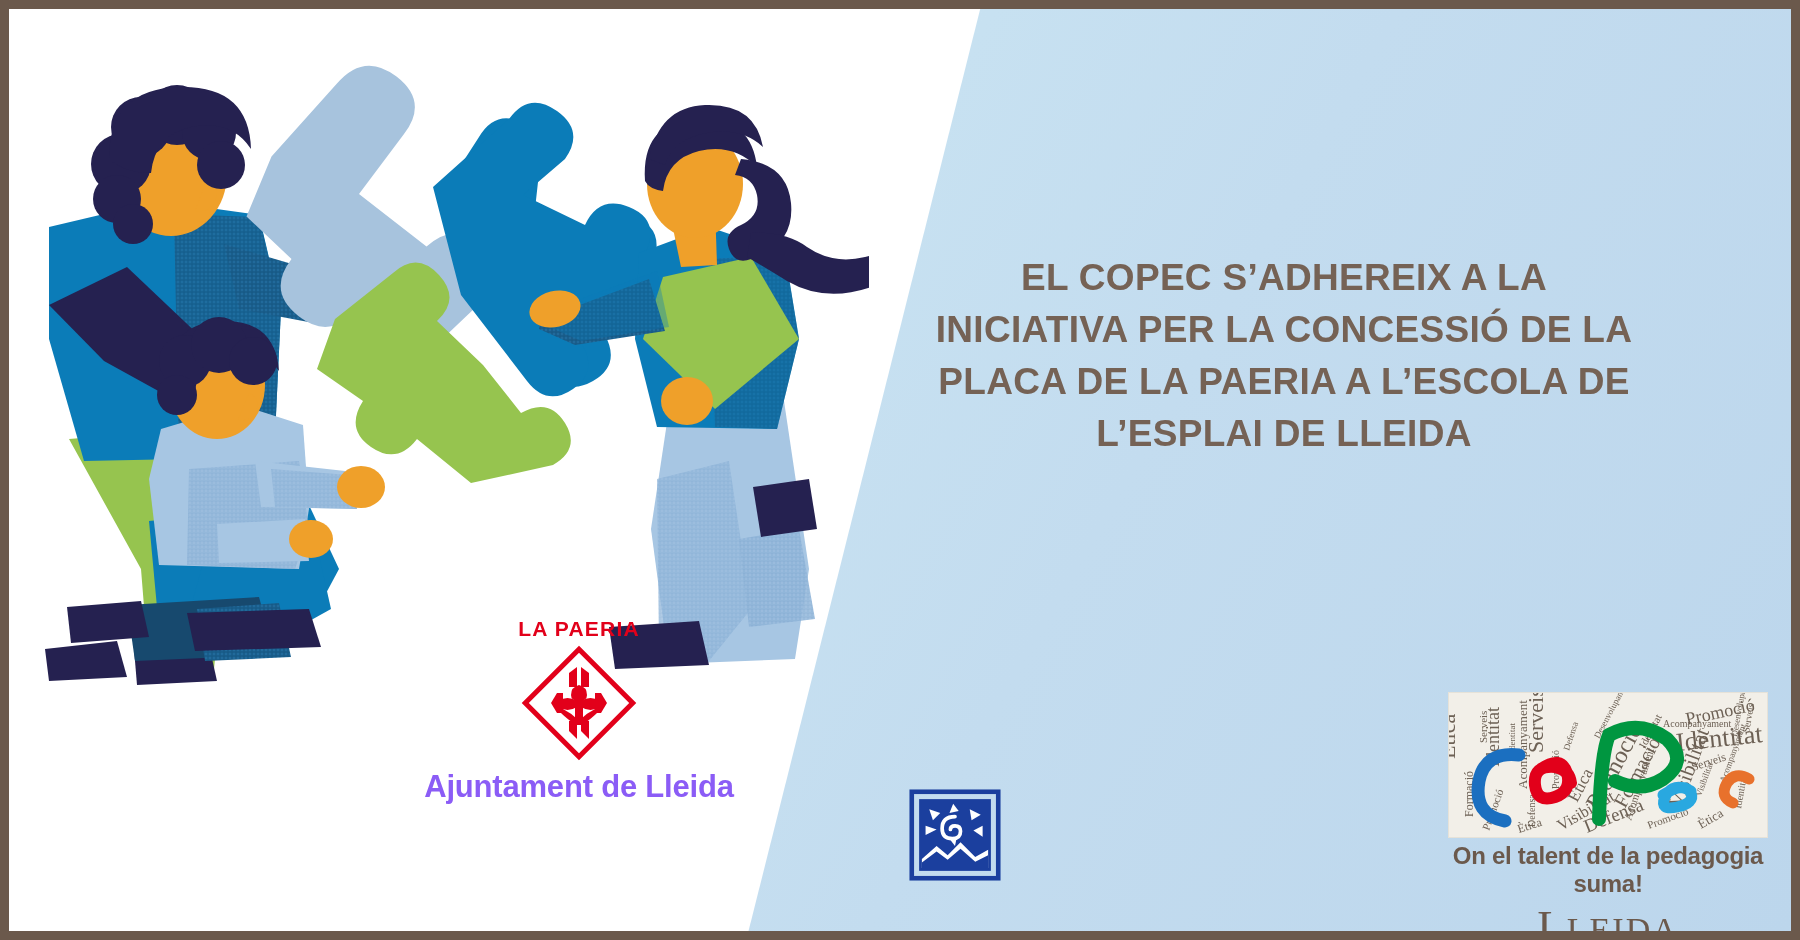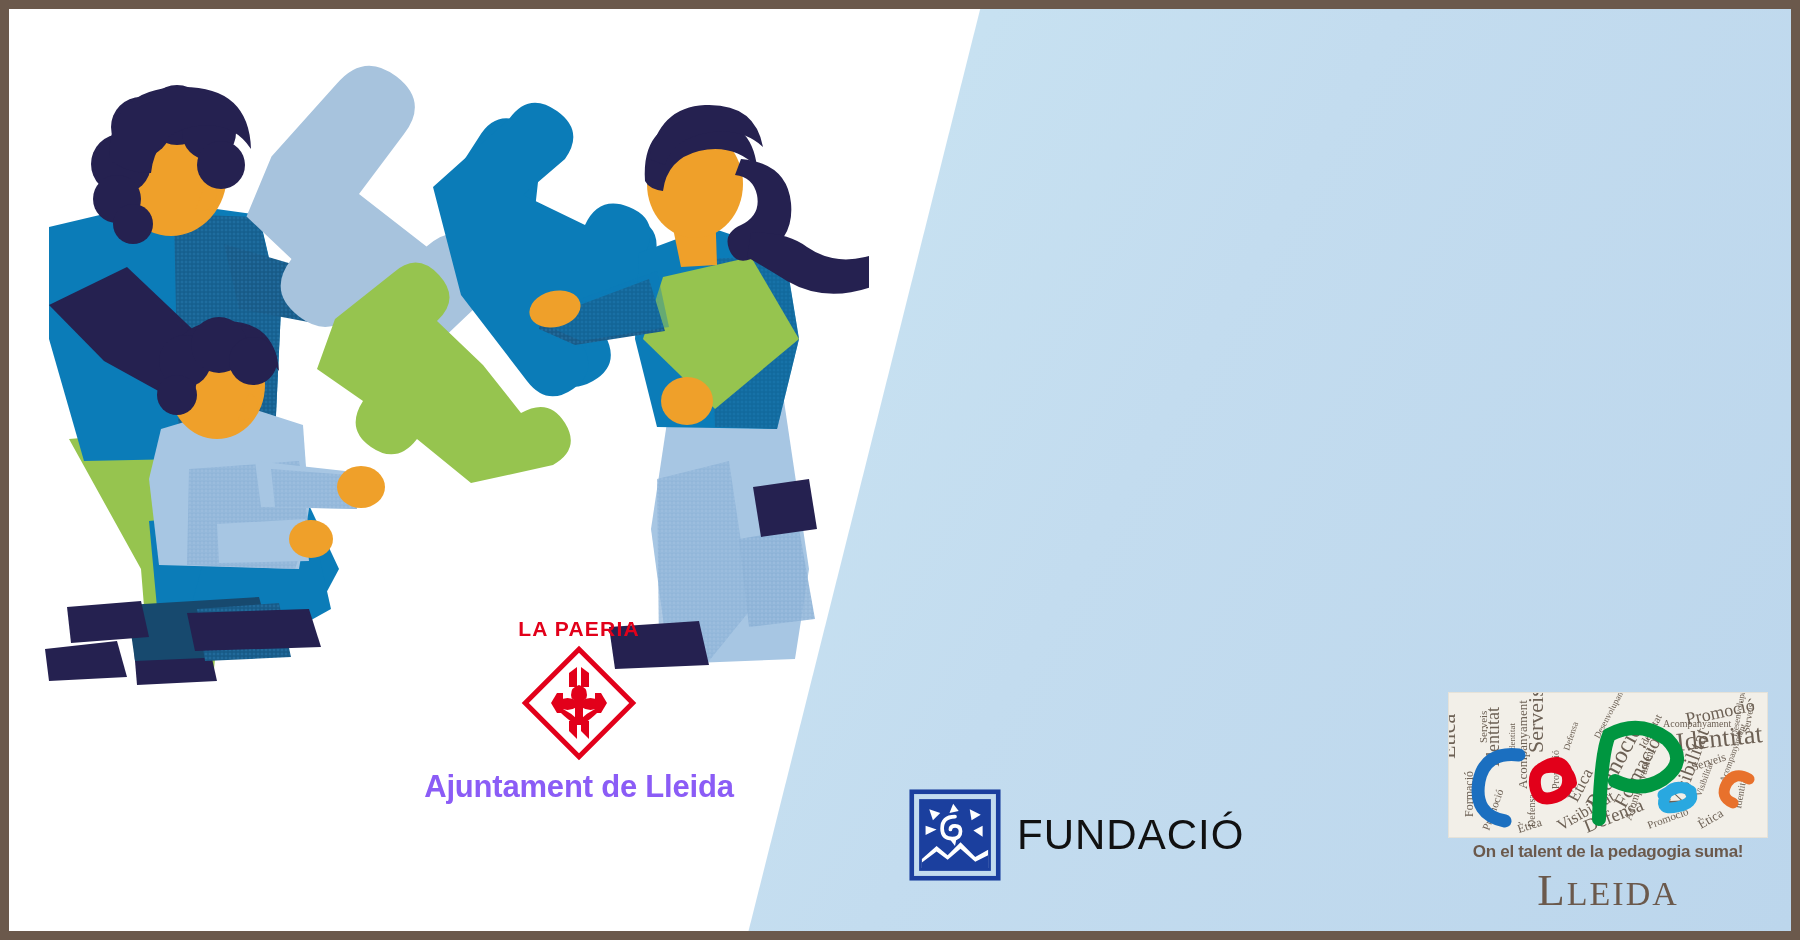--- a/index.html
+++ b/index.html
@@ -58,21 +58,21 @@
   .fvb-l2{font-size:45px;color:#000;letter-spacing:.5px;font-weight:bold;margin-top:3px;}
 
   
   .copec{position:absolute;left:1437px;top:683px;width:324px;text-align:center;}
   .copec-cloud{
     position:relative;width:318px;height:144px;margin:0 auto;
     background:#efece4;overflow:hidden;border:1px solid #e6e2d8;
   }
   .copec-cloud svg{position:absolute;inset:0;width:100%;height:100%;}
   .copec-tag{
-    margin-top:4px;color:#6b594c;font-weight:bold;font-size:17px;letter-spacing:-.3px;
+    margin-top:4px;color:#6b594c;font-weight:bold;font-size:24px;letter-spacing:-.3px;
   }
   .copec-city{
     margin-top:6px;color:#6b594c;font-family:"Liberation Serif",serif;
     font-size:45px;line-height:1;letter-spacing:2px;
   }
   .copec-city .cap{font-size:45px;}
   .copec-city .sm{font-size:34px;}
 </style>
 </head>
 <body>
@@ -212,20 +212,26 @@
 
         <path d="M636 172 q-4 -58 50 -62 q56 -4 62 48 q-24 -24 -58 -16 q-32 8 -36 40 q-14 -2 -18 -10z" fill="#252150"></path>
         <path d="M640 150 q10 -52 56 -54 q50 -2 58 42 q-22 -20 -56 -14 q-34 6 -42 32 z" fill="#252150"></path>
 
         <path d="M732 150 q46 4 50 44 q4 42 -40 56 q-16 6 -22 -10 q-6 -16 12 -24 q20 -10 16 -30 q-4 -18 -22 -20z" fill="#252150"></path>
         <path d="M742 224 q34 -2 56 14 q26 18 58 10 q20 -6 24 8 q4 14 -18 22 q-46 16 -84 -6 q-26 -16 -40 -24z" fill="#252150"></path>
       </g>
     </svg>
   </div>
 
+  <div class="headline">
+    <span class="ln">EL COPEC S’ADHEREIX A LA</span>
+    <span class="ln">INICIATIVA PER LA CONCESSIÓ DE LA</span>
+    <span class="ln">PLACA DE LA PAERIA A L’ESCOLA DE</span>
+    <span class="ln">L’ESPLAI DE LLEIDA</span>
+  </div>
 
   <div class="paeria">
     <div class="paeria-top">LA PAERIA</div>
     <div class="paeria-mark">
       <svg viewBox="0 0 120 120" xmlns="http://www.w3.org/2000/svg">
         <rect x="22" y="22" width="76" height="76" transform="rotate(45 60 60)" fill="none" stroke="#e2001a" stroke-width="5"></rect>
 
         <g fill="#e2001a">
           <path d="M38 50 L48 50 L48 70 L38 70 L32 60 Z"></path>
           <path d="M72 50 L82 50 L88 60 L82 70 L72 70 Z"></path>
@@ -266,21 +272,20 @@
           <path d="M48 16 L54 24 L44 26 Z"></path>
         </g>
 
         <path d="M50 30 q-14 0 -14 13 q0 11 11 11 q9 0 9 -8 q0 -6 -6 -6 q-5 0 -5 4" fill="none" stroke="#ffffff" stroke-width="4" stroke-linecap="round"></path>
 
         <path d="M14 76 L30 62 L42 72 L56 58 L72 74 L86 66 L86 86 L14 86 Z" fill="#ffffff"></path>
         <path d="M14 80 L30 68 L42 77 L56 65 L72 79 L86 72 L86 86 L14 86 Z" fill="#1b3f9e"></path>
       </svg>
     </div>
     <div class="fvb-text">
-      <div class="fvb-l1">FUNDACIÓ</div>
     </div>
   </div>
 
   <div class="copec">
     <div class="copec-cloud">
       <svg viewBox="0 0 318 144" xmlns="http://www.w3.org/2000/svg">
         <rect width="318" height="144" fill="#f2efe8"></rect>
 
         <g font-family="Liberation Serif, serif" fill="#6d6155">
           <text x="6" y="66" font-size="22" transform="rotate(-90 6 66)">Ètica</text>

